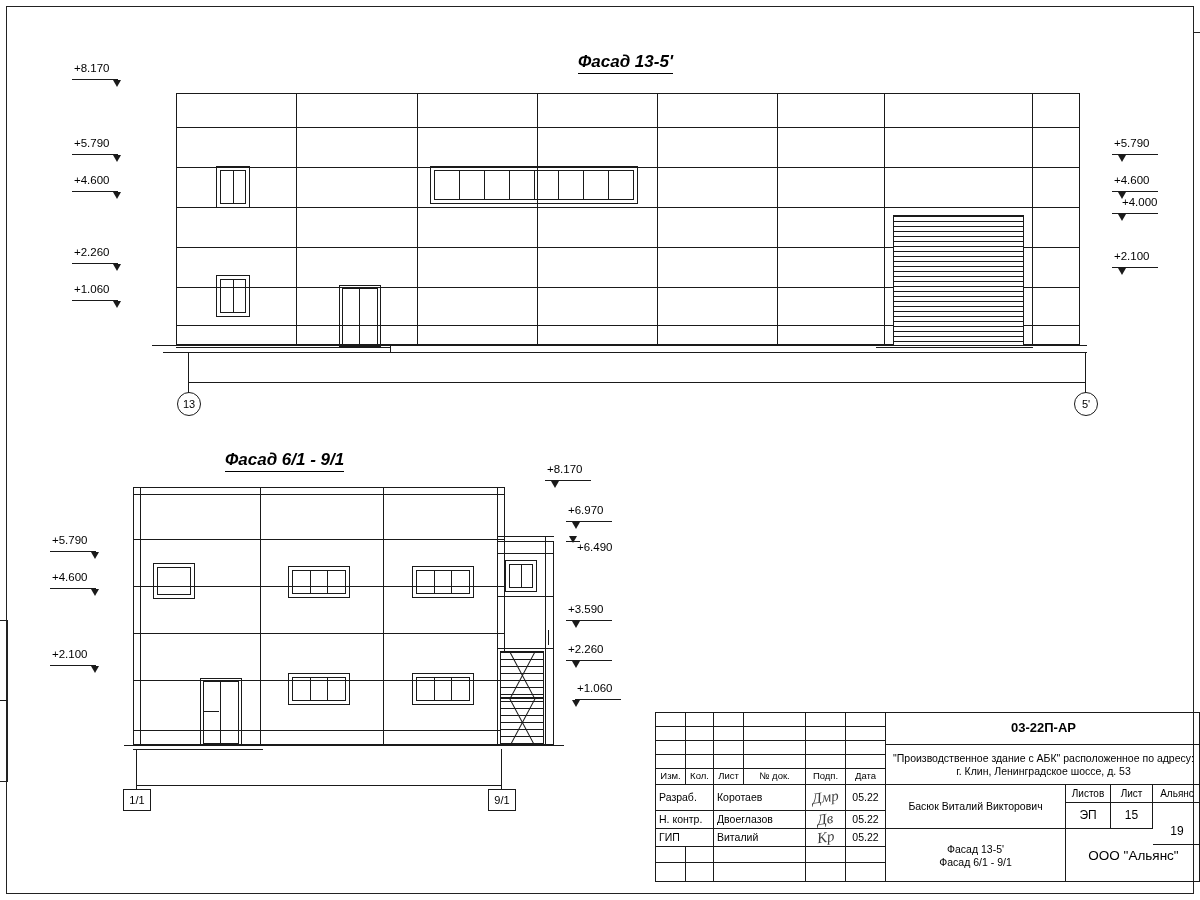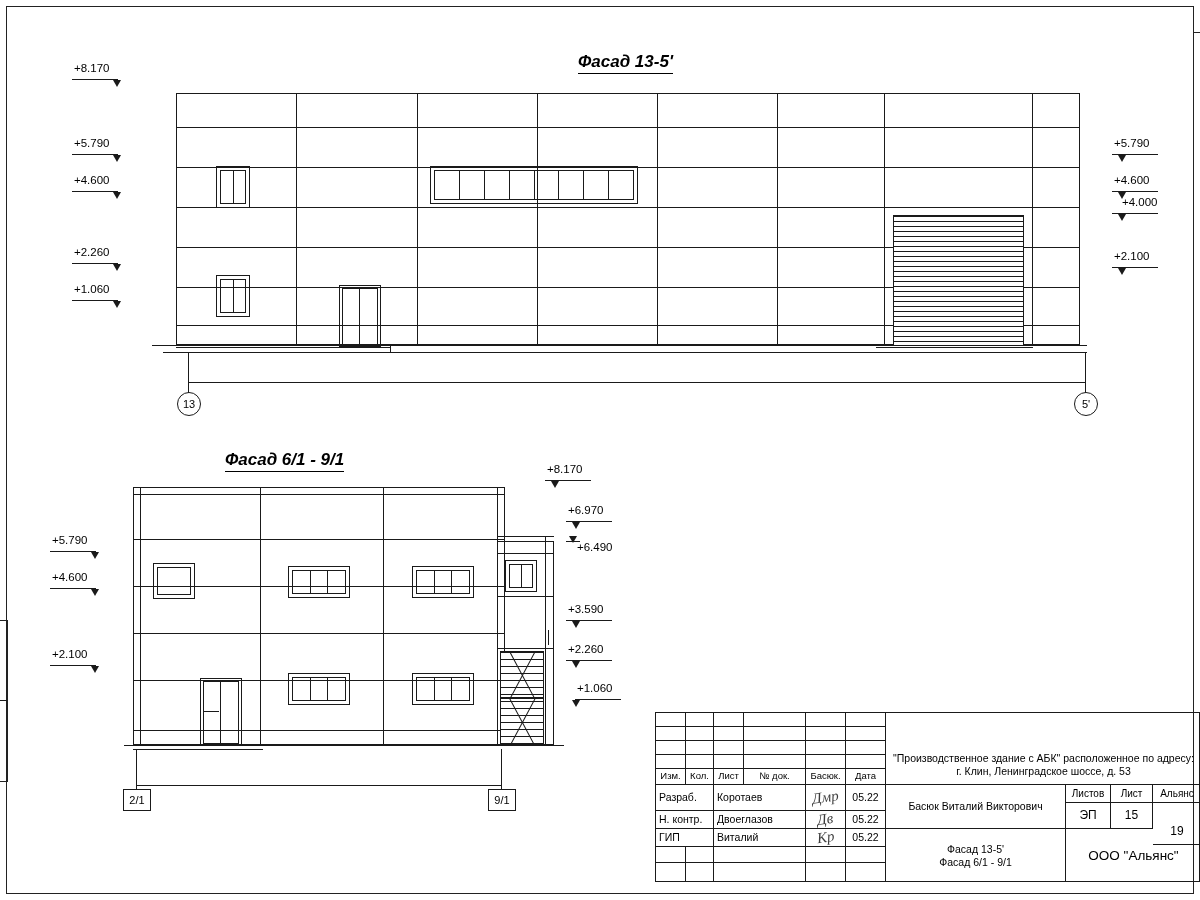--- a/index.html
+++ b/index.html
@@ -439,21 +439,21 @@
 
   <div class="lvl" style="left:577px; top:682px;">+1.060</div>
   <div class="lvl-line" style="left:575px; top:699px; width:46px;"></div>
   <div class="arrow-down" style="left:572px; top:700px;"></div>
 
   <div class="ln v1" style="left:136px; top:749px; height:36px;"></div>
   <div class="ln v1" style="left:501px; top:749px; height:36px;"></div>
   <div class="dimline" style="left:136px; top:785px; width:365px;"></div>
   <div class="dimtick" style="left:136px; top:780px;"></div>
   <div class="dimtick" style="left:501px; top:780px;"></div>
-  <div class="bubble sq" style="left:123px; top:789px; width:26px; height:20px; line-height:20px;">2/1</div>
+  <div class="bubble sq" style="left:123px; top:789px; width:26px; height:20px; line-height:20px;">1/1</div>
   <div class="bubble sq" style="left:488px; top:789px; width:26px; height:20px; line-height:20px;">9/1</div>
 
   <div class="stamp">
 
     <div class="cell" style="left:0; top:0; width:30px; height:14px;"></div>
     <div class="cell" style="left:30px; top:0; width:28px; height:14px;"></div>
     <div class="cell" style="left:58px; top:0; width:30px; height:14px;"></div>
     <div class="cell" style="left:88px; top:0; width:62px; height:14px;"></div>
     <div class="cell" style="left:150px; top:0; width:40px; height:14px;"></div>
     <div class="cell" style="left:190px; top:0; width:40px; height:14px;"></div>
@@ -476,21 +476,21 @@
     <div class="cell" style="left:30px; top:42px; width:28px; height:14px;"></div>
     <div class="cell" style="left:58px; top:42px; width:30px; height:14px;"></div>
     <div class="cell" style="left:88px; top:42px; width:62px; height:14px;"></div>
     <div class="cell" style="left:150px; top:42px; width:40px; height:14px;"></div>
     <div class="cell" style="left:190px; top:42px; width:40px; height:14px;"></div>
 
     <div class="cell" style="left:0; top:56px; width:30px; height:16px; font-size:9.5px;">Изм.</div>
     <div class="cell" style="left:30px; top:56px; width:28px; height:16px; font-size:9.5px;">Кол.</div>
     <div class="cell" style="left:58px; top:56px; width:30px; height:16px; font-size:9.5px;">Лист</div>
     <div class="cell" style="left:88px; top:56px; width:62px; height:16px; font-size:9.5px;">№ док.</div>
-    <div class="cell" style="left:150px; top:56px; width:40px; height:16px; font-size:9.5px;">Басюк.</div>
+    <div class="cell" style="left:150px; top:56px; width:40px; height:16px; font-size:9.5px;">Подп.</div>
     <div class="cell" style="left:190px; top:56px; width:40px; height:16px; font-size:9.5px;">Дата</div>
 
     <div class="cell left" style="left:0; top:72px; width:58px; height:26px;">Разраб.</div>
     <div class="cell left" style="left:58px; top:72px; width:92px; height:26px;">Коротаев</div>
     <div class="cell" style="left:150px; top:72px; width:40px; height:26px;">
       <span class="sig">Дмр</span>
     </div>
     <div class="cell" style="left:190px; top:72px; width:40px; height:26px;">05.22</div>
 
     <div class="cell left" style="left:0; top:98px; width:58px; height:18px;">Н. контр.</div>
@@ -512,20 +512,21 @@
     <div class="cell" style="left:58px; top:134px; width:92px; height:16px;"></div>
     <div class="cell" style="left:150px; top:134px; width:40px; height:16px;"></div>
     <div class="cell" style="left:190px; top:134px; width:40px; height:16px;"></div>
 
     <div class="cell nb-b" style="left:0; top:150px; width:30px; height:19px;"></div>
     <div class="cell nb-b" style="left:30px; top:150px; width:28px; height:19px;"></div>
     <div class="cell nb-b" style="left:58px; top:150px; width:92px; height:19px;"></div>
     <div class="cell nb-b" style="left:150px; top:150px; width:40px; height:19px;"></div>
     <div class="cell nb-b" style="left:190px; top:150px; width:40px; height:19px;"></div>
 
+    <div class="cell big bold" style="left:230px; top:0; width:315px; height:32px; border-right:none;">03-22П-АР</div>
 
     <div class="cell multi" style="left:230px; top:32px; width:315px; height:40px; border-right:none; font-size:10.5px; flex-direction:column;">
       <div style="white-space:nowrap;">"Производственное здание с АБК" расположенное по адресу:</div>
       <div>г. Клин, Ленинградское шоссе, д. 53</div>
     </div>
 
     <div class="cell" style="left:230px; top:72px; width:180px; height:44px; font-size:10.5px;">Басюк Виталий Викторович</div>
 
     <div class="cell" style="left:410px; top:72px; width:45px; height:18px; font-size:10px;">Листов</div>
     <div class="cell" style="left:455px; top:72px; width:42px; height:18px; font-size:10px;">Лист</div>

